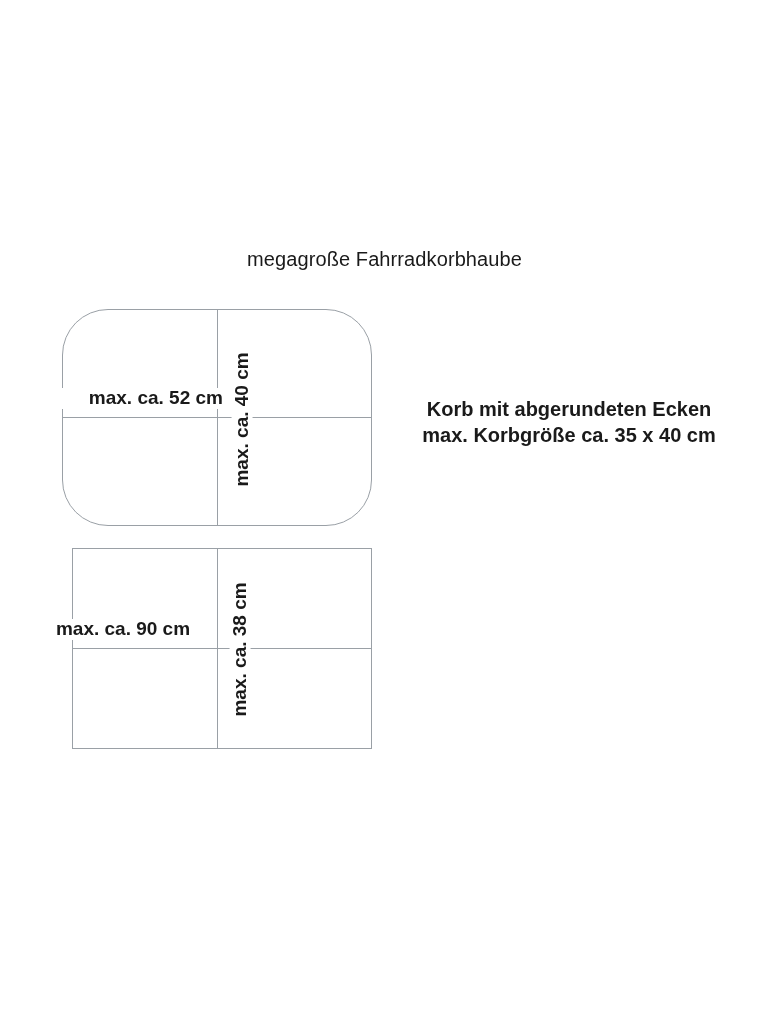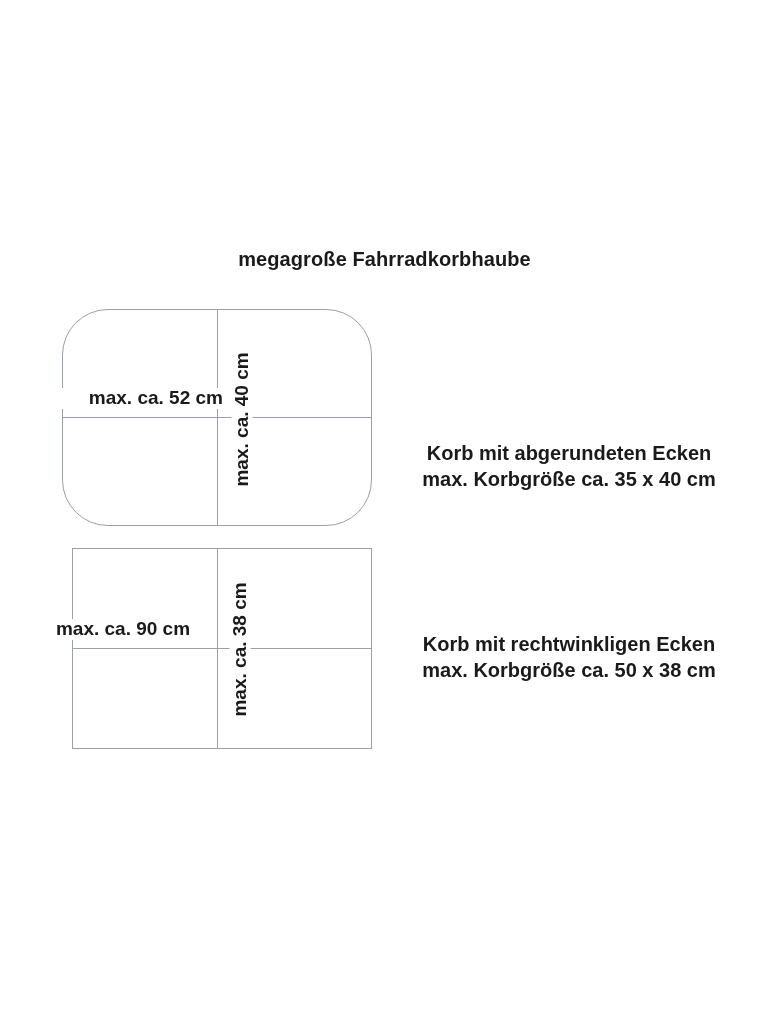--- a/index.html
+++ b/index.html
@@ -26,21 +26,21 @@
   }
 
   
   .diagram-title {
     position: absolute;
     left: 0;
     top: 248px;
     width: 769px;
     text-align: center;
     font-size: 20px;
-    font-weight: bold;
+    font-weight: normal;
     letter-spacing: 0.1px;
     white-space: nowrap;
   }
 
   
   .basket-shape {
     position: absolute;
     box-sizing: border-box;
     border: 1px solid #9aa0a6;
     background: #ffffff;
@@ -115,21 +115,20 @@
   }
 
   
   .caption {
     position: absolute;
     font-size: 20px;
     font-weight: bold;
     line-height: 1.3;
     text-align: center;
     white-space: nowrap;
-    margin-top: 44px;
   }
   #caption-rounded {
     left: 385px;
     top: 396px;
     width: 368px;
   }
   #caption-square {
     left: 385px;
     top: 587px;
     width: 368px;
@@ -157,18 +156,14 @@
   </div>
 
   <div class="basket-shape" id="basket-square"></div>
   <div class="cross-v" id="square-v"></div>
   <div class="cross-h" id="square-h"></div>
 
   <div class="dim-label" id="dim-square-width">max. ca. 90 cm</div>
 
   <div class="dim-label dim-vertical" id="dim-square-height">max. ca. 38 cm</div>
 
-  <div class="caption" id="caption-square">
-    <span class="caption-line">Korb mit rechtwinkligen Ecken</span>
-    <span class="caption-line">max. Korbgröße ca. 50 x 38 cm</span>
-  </div>
 
 </div>
 
 </body></html>

